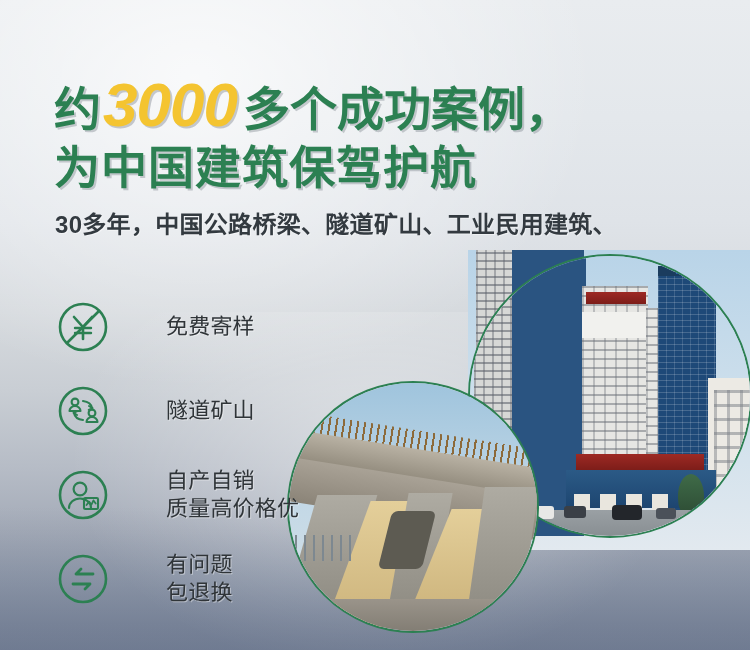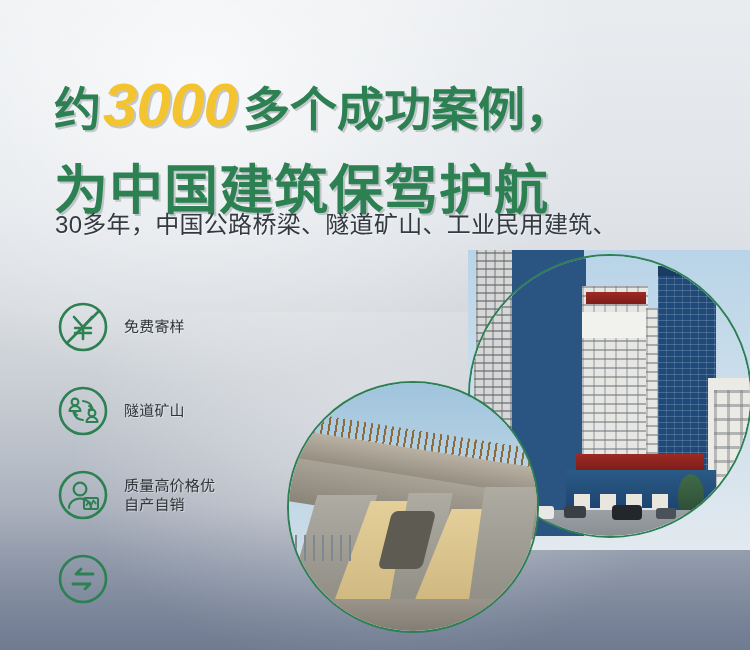--- a/index.html
+++ b/index.html
@@ -58,44 +58,45 @@
     white-space: nowrap;
   }
   .h-line1, .h-line2 {
     display: block;
     color: #2c8052;
     font-size: 47px;
     font-weight: bold;
     letter-spacing: 0px;
     text-shadow: 2px 2px 0 rgba(120,128,138,0.38);
   }
-  .h-line1 { margin-bottom: 27px; }
+  .h-line1 { margin-bottom: 9px; }
   .h-num {
     color: #f4c430;
     font-size: 62px;
     font-style: italic;
     font-weight: bold;
     letter-spacing: -1px;
     padding: 0 6px 0 2px;
     text-shadow: 2px 2px 0 rgba(120,128,138,0.40);
   }
-  .h-line2 { font-size: 54px; letter-spacing: 1px; }
+  .h-line2 { font-size: 46px; letter-spacing: 1px; }
 
   
   .subcopy {
     position: absolute;
     left: 55px;
     top: 208px;
     z-index: 6;
     color: #333a40;
     font-size: 24px;
     line-height: 1.42;
     letter-spacing: 0.3px;
     white-space: nowrap;
     text-shadow: 1px 1px 0 rgba(255,255,255,0.45);
+    font-weight: bold;
   }
   .subcopy span { display: block; }
 
   
   .features {
     position: absolute;
     left: 56px;
     top: 296px;
     z-index: 7;
     width: 260px;
@@ -108,25 +109,26 @@
   }
   .feature-icon {
     flex: 0 0 auto;
     width: 54px;
     height: 54px;
     margin-right: 14px;
   }
   .feature-icon svg { display: block; }
   .feature-text {
     color: #2f3438;
-    font-size: 15px;
+    font-size: 22px;
     line-height: 1.28;
     letter-spacing: 0.2px;
     white-space: nowrap;
     text-shadow: 1px 1px 0 rgba(255,255,255,0.40);
+    margin-left: 42px;
   }
   .feature-text span { display: block; }
 
   
   .photo-circle {
     position: absolute;
     border-radius: 50%;
     overflow: hidden;
     border: 2px solid #2c8052;
     box-sizing: border-box;
@@ -332,29 +334,33 @@
       <div class="feature-icon">
         <svg viewBox="0 0 54 54" width="54" height="54" aria-hidden="true">
           <circle cx="27" cy="27" r="23" fill="none" stroke="#2c8052" stroke-width="2.6"></circle>
           <circle cx="24" cy="21" r="6.4" fill="none" stroke="#2c8052" stroke-width="2.2"></circle>
           <path d="M13 40 a11 9.5 0 0 1 22 0" fill="none" stroke="#2c8052" stroke-width="2.2" stroke-linecap="round"></path>
           <rect x="28" y="30" width="14" height="11" rx="1.2" fill="none" stroke="#2c8052" stroke-width="2.1"></rect>
           <path d="M30.5 37 l2.6 -3.4 l2.2 3.2 l2.2 -4.4 l2.2 3.2" fill="none" stroke="#2c8052" stroke-width="1.8" stroke-linecap="round" stroke-linejoin="round"></path>
         </svg>
       </div>
       <div class="feature-text">
+        <span>自产自销</span>
         <span>质量高价格优</span>
-        <span>自产自销</span>
       </div>
     </div>
 
     <div class="feature-row">
       <div class="feature-icon">
         <svg viewBox="0 0 54 54" width="54" height="54" aria-hidden="true">
           <circle cx="27" cy="27" r="23" fill="none" stroke="#2c8052" stroke-width="2.6"></circle>
           <path d="M37 22 H20 l5 -5" fill="none" stroke="#2c8052" stroke-width="2.8" stroke-linecap="round" stroke-linejoin="round"></path>
           <path d="M17 32 H34 l-5 5" fill="none" stroke="#2c8052" stroke-width="2.8" stroke-linecap="round" stroke-linejoin="round"></path>
         </svg>
       </div>
+      <div class="feature-text">
+        <span>有问题</span>
+        <span>包退换</span>
+      </div>
     </div>
 
   </div>
 </div>
 
 </body></html>

